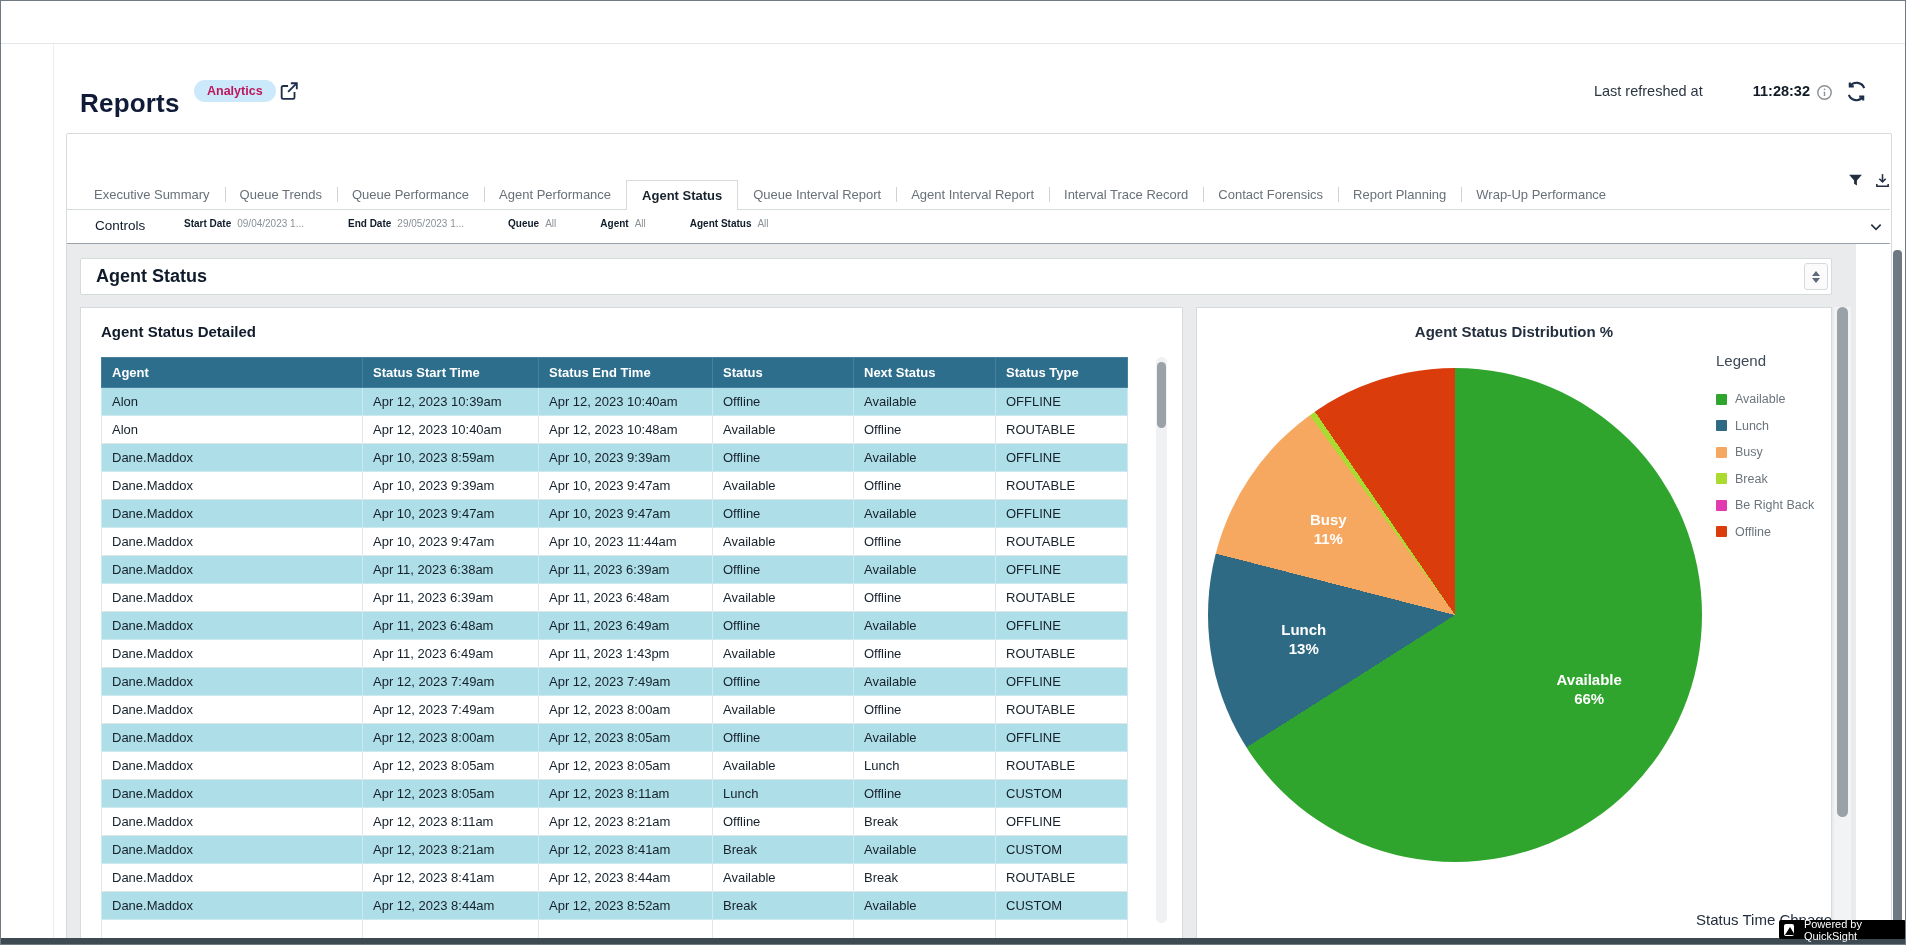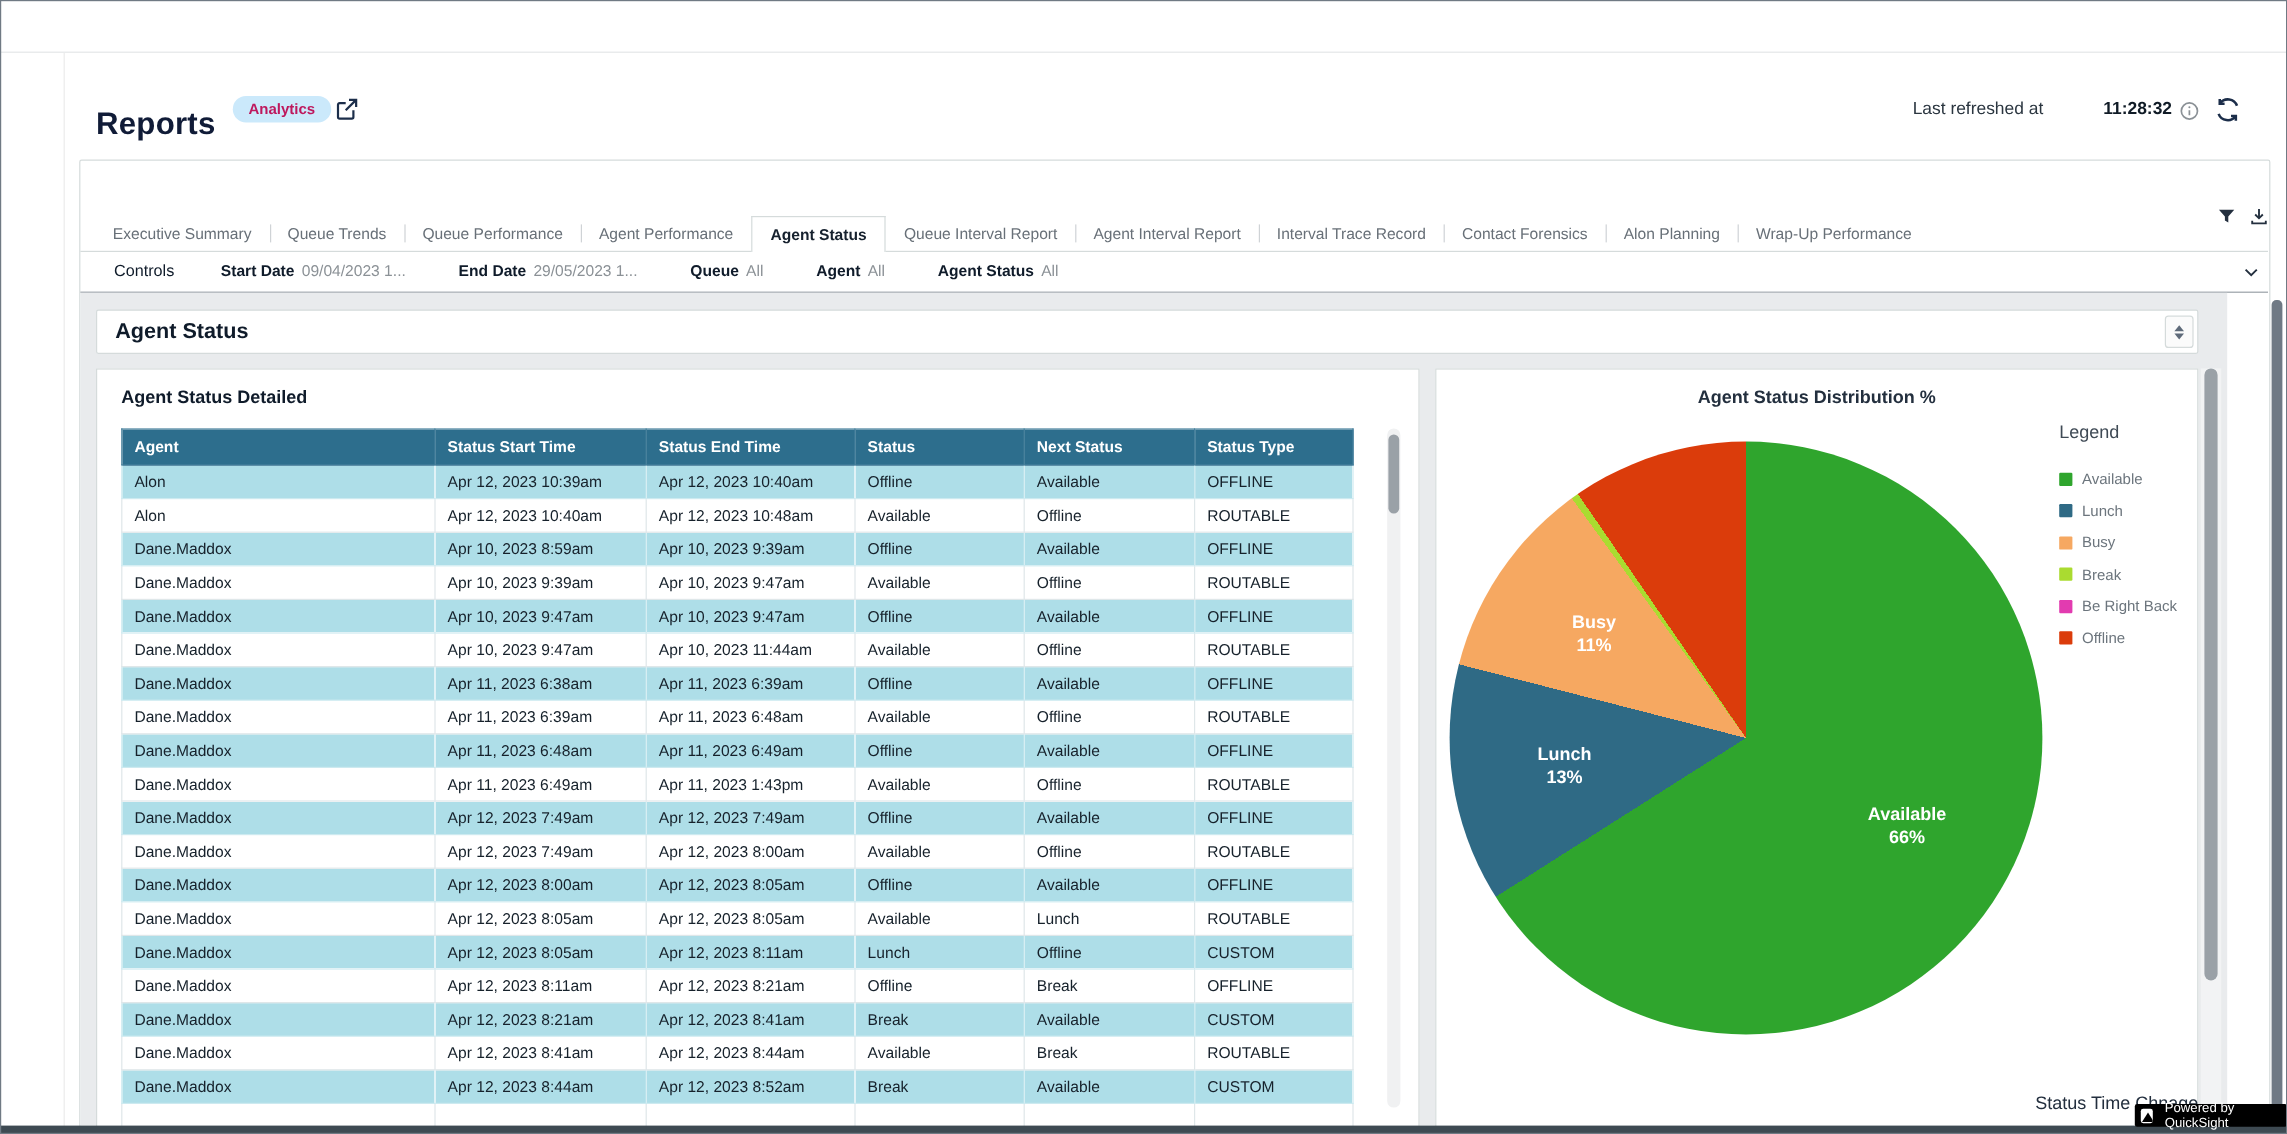--- a/index.html
+++ b/index.html
@@ -47,21 +47,21 @@
   #tabsline { left:67px; top:209px; width:1823px; height:1px; background:#d5dbdb; }
   #tabs { left:79px; top:180px; height:30px; display:flex; z-index:3; }
   .tab { position:relative; padding:0 15px; font-size:13px; color:#687078; line-height:29px; cursor:pointer; white-space:nowrap; }
   .tab + .tab::before { content:""; position:absolute; left:0; top:7px; height:15px; width:1px; background:#cfd3d6; }
   .tab.active { font-weight:bold; color:#16212e; background:#fff; border:1px solid #d5dbdb; border-bottom:none; height:30px; }
   .tab.active::before, .tab.active + .tab::before { display:none; }
 
   
   #controls-label { left:95px; top:218px; font-size:13.5px; color:#0f1b2a; }
   #controls { left:184px; top:218px; display:flex; gap:44px; }
-  .ctl { font-size:13px; cursor:pointer; white-space:nowrap; }
+  .ctl { font-size:10px; cursor:pointer; white-space:nowrap; }
   .ctl b { color:#0f1b2a; font-weight:bold; }
   .ctl span { color:#8b9196; margin-left:6px; }
   #controls-chevron { left:1868px; top:219px; cursor:pointer; }
   #controlsline { left:67px; top:243px; width:1823px; height:1px; background:#9aa1a7; }
 
   
   #sheetbg { left:67px; top:244px; width:1789px; height:694px; background:#e9ebed; }
   #sheet-titlebar { left:80px; top:258px; width:1752px; height:37px; background:#fff; border:1px solid #d5dbdb; border-radius:2px; }
   #sheet-title { left:96px; top:266px; font-size:18px; font-weight:bold; color:#0f1b2a; }
   #spinner { left:1804px; top:263px; width:24px; height:27px; background:#fbfbfb; border:1px solid #d5dbdb; border-radius:3px; display:flex; flex-direction:column; align-items:center; justify-content:center; gap:2px; cursor:pointer; }
@@ -280,21 +280,21 @@
 <div class="abs" id="tabs">
     <div class="tab">Executive Summary</div>
     <div class="tab">Queue Trends</div>
     <div class="tab">Queue Performance</div>
     <div class="tab">Agent Performance</div>
     <div class="tab active">Agent Status</div>
     <div class="tab">Queue Interval Report</div>
     <div class="tab">Agent Interval Report</div>
     <div class="tab">Interval Trace Record</div>
     <div class="tab">Contact Forensics</div>
-    <div class="tab">Alon Planning</div>
+    <div class="tab">Report Planning</div>
     <div class="tab">Wrap-Up Performance</div>
   </div>
 
 <div class="abs" id="controls-label">Controls</div>
 <div class="abs" id="controls">
     <div class="ctl"><b>Start Date</b><span>09/04/2023 1...</span></div>
     <div class="ctl"><b>End Date</b><span>29/05/2023 1...</span></div>
     <div class="ctl"><b>Queue</b><span>All</span></div>
     <div class="ctl"><b>Agent</b><span>All</span></div>
     <div class="ctl"><b>Agent Status</b><span>All</span></div>

